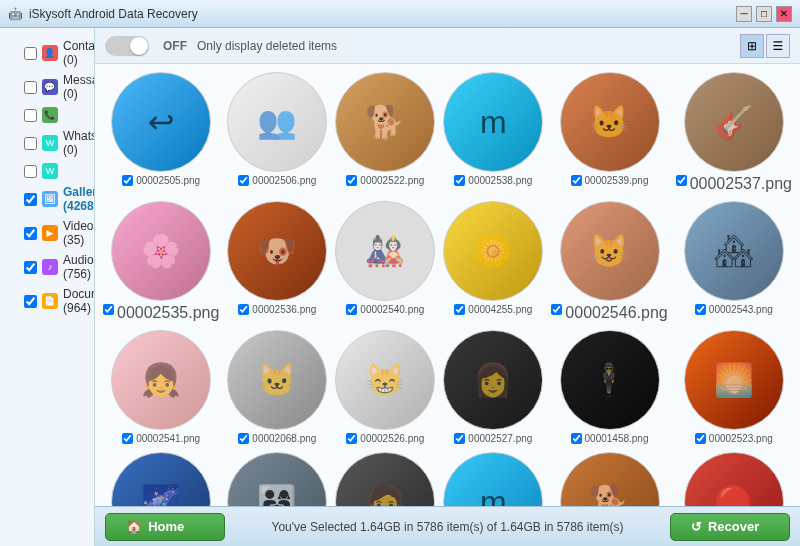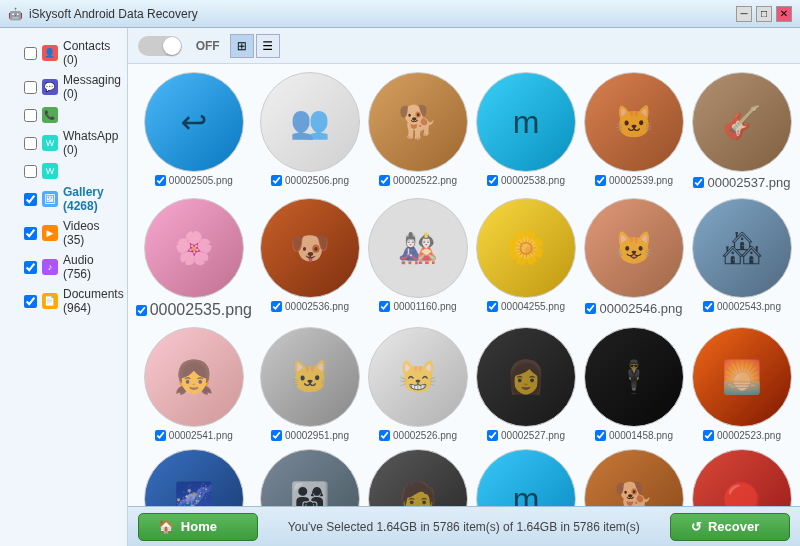--- a/index.html
+++ b/index.html
@@ -171,21 +171,20 @@
       overflow: hidden;
       border: 1px solid #ccc;
       background: #ddd;
       display: flex;
       align-items: center;
       justify-content: center;
       font-size: 30px;
     }
     .image-label {
       display: flex;
-      align-items: center;
       gap: 3px;
       font-size: 10px;
       color: #555;
     }
     .img-checkbox { width: 11px; height: 11px; }
 
     
     .footer {
       height: 40px;
       background: linear-gradient(to bottom, #e0ecf8, #c8dff0);
@@ -291,20 +290,21 @@
       </div>
   </div>
 
   <div class="content-area">
 
     <div class="toolbar">
       <div class="toggle-switch">
         <div class="toggle-knob"></div>
       </div>
       <span class="toggle-label">OFF</span>
+      <span class="toolbar-text">Only display deleted items</span>
       <div class="view-buttons">
         <div class="view-btn active">⊞</div>
         <div class="view-btn">☰</div>
       </div>
     </div>
 
     <div class="grid-area">
       <div class="image-grid" id="image-grid">
           <div class="image-cell">
             <div class="image-thumb" style="background: linear-gradient(135deg, rgb(74, 184, 248), rgb(10, 120, 192)); border-radius: 50%;">
@@ -350,21 +350,21 @@
     <input type="checkbox" class="img-checkbox" checked="" style="">
     <span style="font-size:10px;color:#555">00002539.png</span>
   </div>
           </div>
           <div class="image-cell">
             <div class="image-thumb" style="background: linear-gradient(135deg, rgb(176, 144, 112), rgb(128, 96, 64)); border-radius: 50%;">
               <span style="font-size:32px;opacity:0.6">🎸</span>
             </div>
             <div class="image-label">
     <input type="checkbox" class="img-checkbox" checked="" style="">
-    <span style="font-size:13px;color:#555">00002537.png</span>
+    <span style="font-size:16px;color:#555">00002537.png</span>
   </div>
           </div>
           <div class="image-cell">
             <div class="image-thumb" style="background: linear-gradient(135deg, rgb(248, 168, 208), rgb(192, 112, 144)); border-radius: 50%;">
               <span style="font-size:32px;opacity:0.6">🌸</span>
             </div>
             <div class="image-label">
     <input type="checkbox" class="img-checkbox" checked="" style="">
     <span style="font-size:16px;color:#555">00002535.png</span>
   </div>
@@ -377,39 +377,39 @@
     <input type="checkbox" class="img-checkbox" checked="" style="">
     <span style="font-size:10px;color:#555">00002536.png</span>
   </div>
           </div>
           <div class="image-cell">
             <div class="image-thumb" style="border-radius: 50%;">
               <span style="font-size:32px;opacity:0.6">🎎</span>
             </div>
             <div class="image-label">
     <input type="checkbox" class="img-checkbox" checked="" style="">
-    <span style="font-size:10px;color:#555">00001160.png</span>
+    <span style="font-size:10px;color:#555">00002540.png</span>
   </div>
           </div>
           <div class="image-cell">
             <div class="image-thumb" style="background: linear-gradient(135deg, rgb(248, 216, 64), rgb(192, 152, 16)); border-radius: 50%;">
               <span style="font-size:32px;opacity:0.6">🌼</span>
             </div>
             <div class="image-label">
     <input type="checkbox" class="img-checkbox" checked="" style="">
     <span style="font-size:10px;color:#555">00004255.png</span>
   </div>
           </div>
           <div class="image-cell">
             <div class="image-thumb" style="background: linear-gradient(135deg, rgb(224, 152, 120), rgb(160, 104, 72)); border-radius: 50%;">
               <span style="font-size:32px;opacity:0.6">😺</span>
             </div>
             <div class="image-label">
     <input type="checkbox" class="img-checkbox" checked="" style="">
-    <span style="font-size:13px;color:#555">00002546.png</span>
+    <span style="font-size:16px;color:#555">00002546.png</span>
   </div>
           </div>
           <div class="image-cell">
             <div class="image-thumb" style="background: linear-gradient(135deg, rgb(128, 168, 200), rgb(80, 104, 128)); border-radius: 50%;">
               <span style="font-size:32px;opacity:0.6">🏘</span>
             </div>
             <div class="image-label">
     <input type="checkbox" class="img-checkbox" checked="" style="">
     <span style="font-size:10px;color:#555">00002543.png</span>
   </div>
@@ -422,21 +422,21 @@
     <input type="checkbox" class="img-checkbox" checked="" style="">
     <span style="font-size:10px;color:#555">00002541.png</span>
   </div>
           </div>
           <div class="image-cell">
             <div class="image-thumb" style="background: linear-gradient(135deg, rgb(200, 200, 200), rgb(136, 136, 136)); border-radius: 50%;">
               <span style="font-size:32px;opacity:0.6">🐱</span>
             </div>
             <div class="image-label">
     <input type="checkbox" class="img-checkbox" checked="" style="">
-    <span style="font-size:10px;color:#555">00002951.png</span>
+    <span style="font-size:10px;color:#555">00002068.png</span>
   </div>
           </div>
           <div class="image-cell">
             <div class="image-thumb" style="background: linear-gradient(135deg, rgb(232, 232, 232), rgb(176, 176, 176)); border-radius: 50%;">
               <span style="font-size:32px;opacity:0.6">😸</span>
             </div>
             <div class="image-label">
     <input type="checkbox" class="img-checkbox" checked="" style="">
     <span style="font-size:10px;color:#555">00002526.png</span>
   </div>

